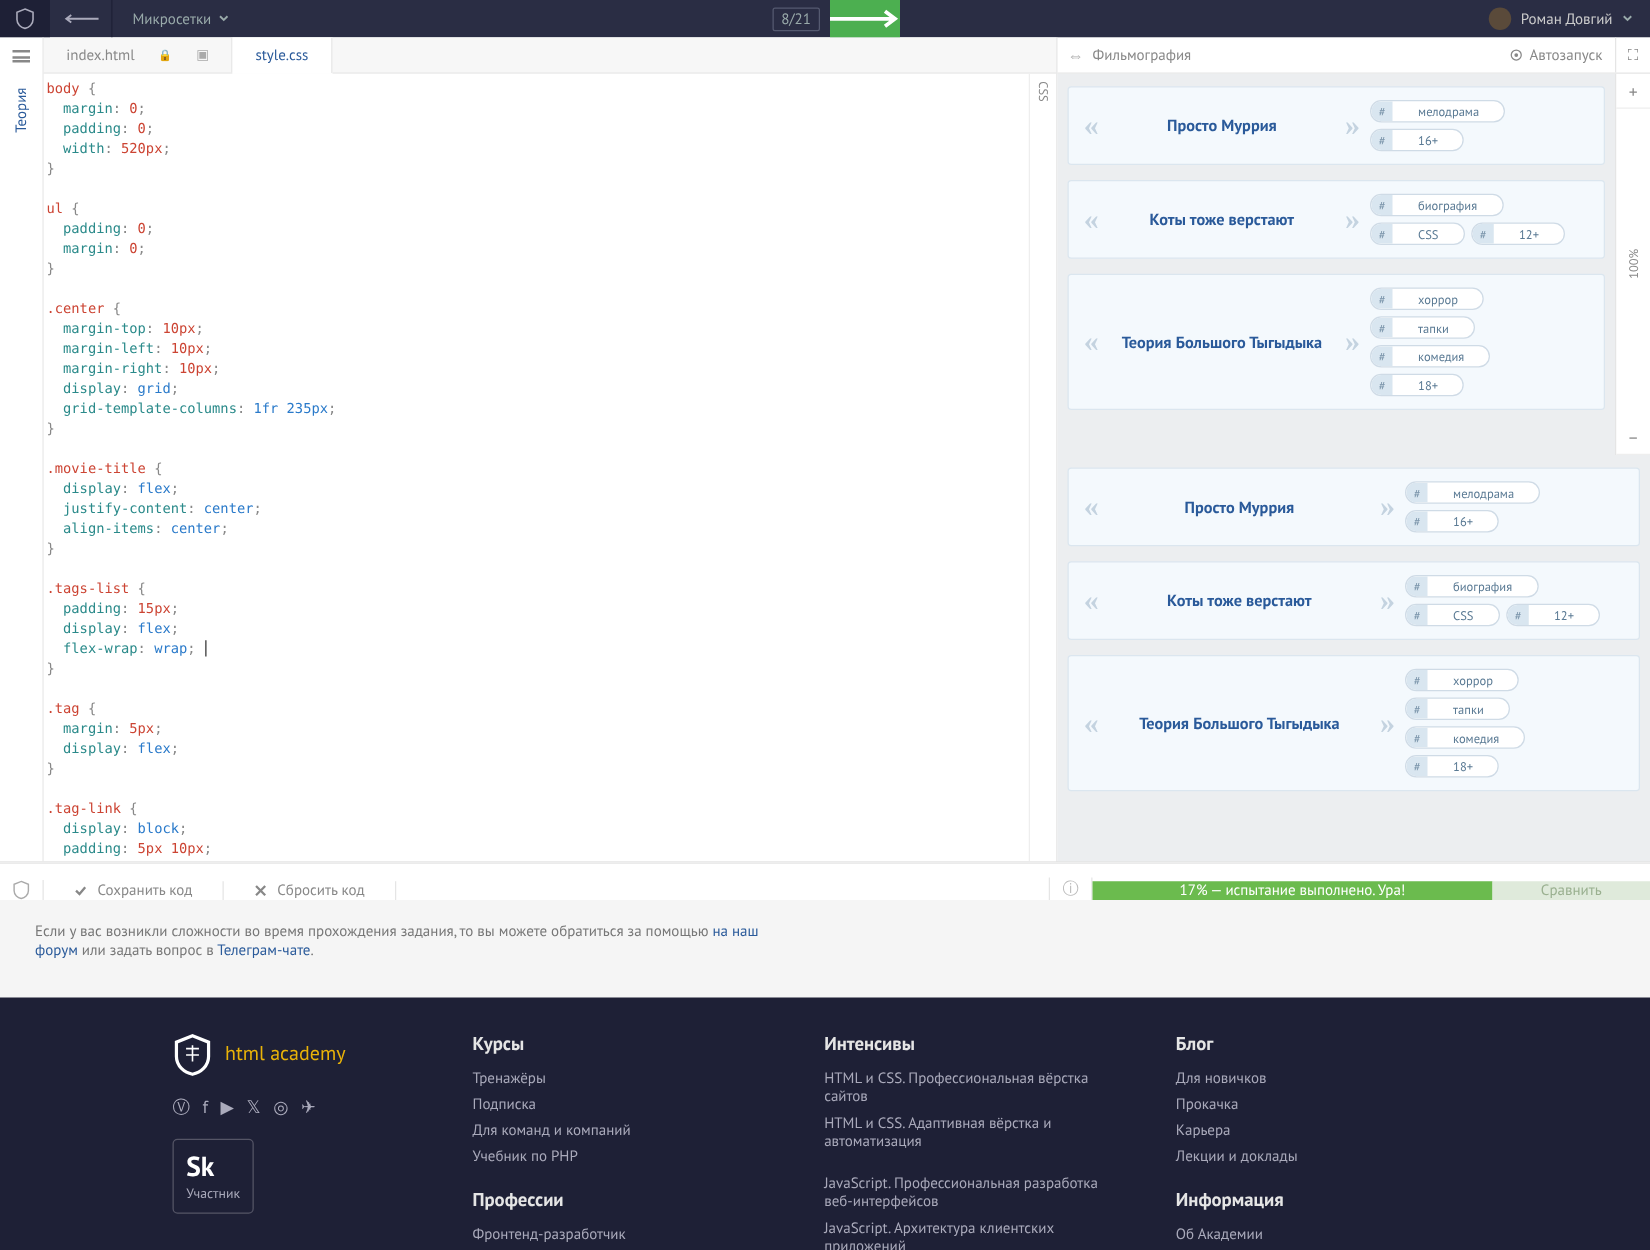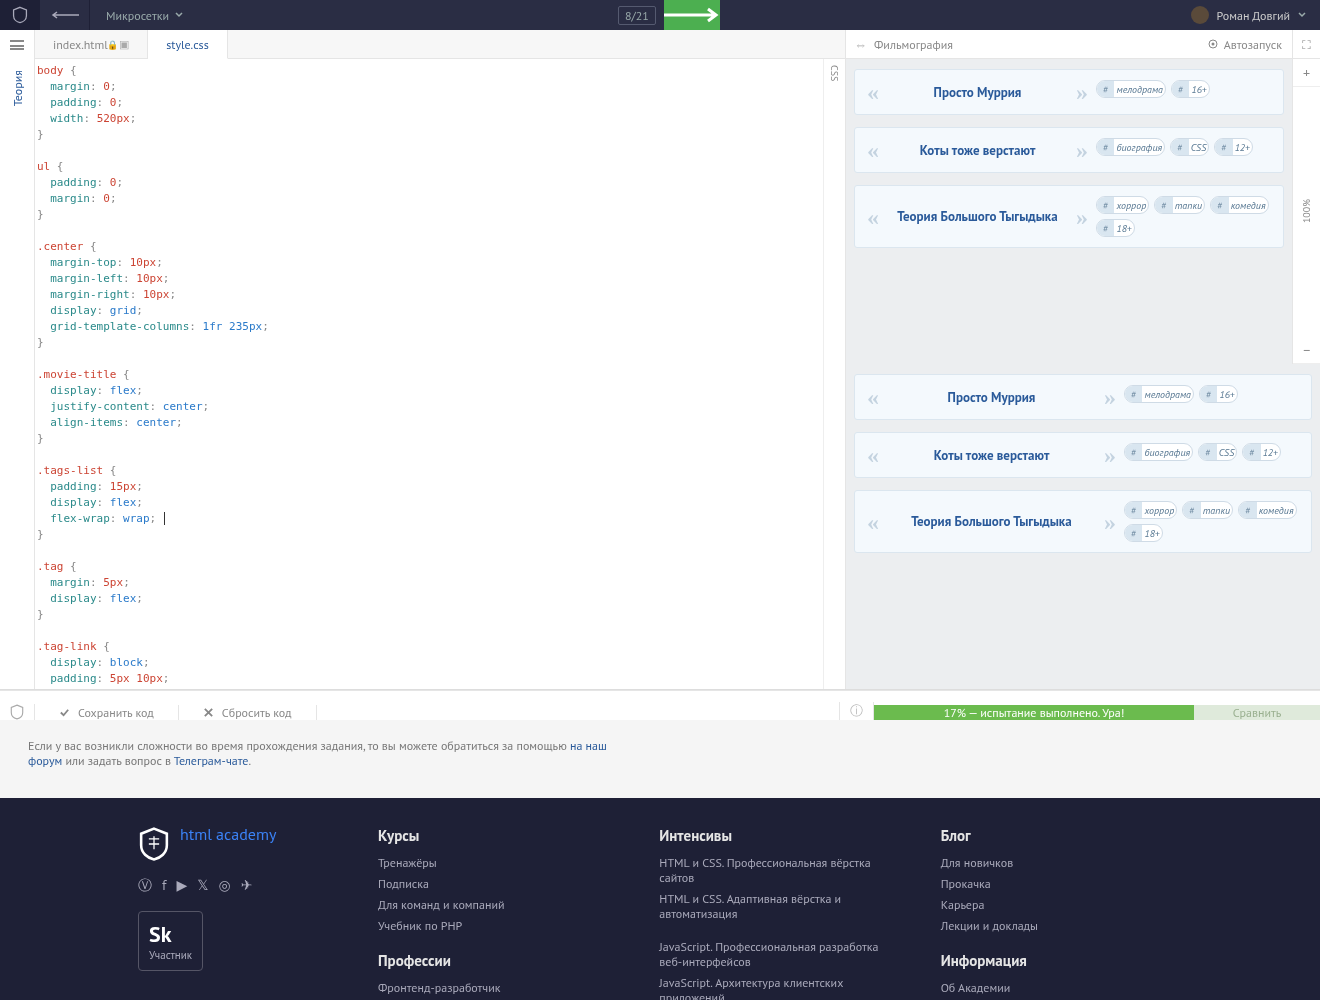--- a/index.html
+++ b/index.html
@@ -18,21 +18,21 @@
 .tb-avatar{width:18px;height:18px;border-radius:50%;background:#5a4a3a}
 
 .workspace{display:flex;background:#fff;height:660px;margin:0;border-bottom:1px solid #ddd}
 .theory-rail{width:35px;background:#fff;border-right:1px solid #e5e5e5;display:flex;flex-direction:column;align-items:center;padding-top:10px}
 .burger{width:14px;height:10px;border-top:2px solid #888;border-bottom:2px solid #888;position:relative;cursor:pointer}
 .burger:before{content:"";position:absolute;top:3px;left:0;right:0;height:2px;background:#888}
 .theory-label{writing-mode:vertical-rl;transform:rotate(180deg);color:#2a5a9a;font-size:12px;margin-top:20px}
 
 .editor-area{flex:1;display:flex;flex-direction:column;min-width:0}
 .tabs{height:29px;background:#f7f7f7;border-bottom:1px solid #e5e5e5;display:flex;align-items:stretch}
-.tab{padding:0 18px;display:flex;align-items:center;gap:0;font-size:12px;color:#888;border-right:1px solid #e5e5e5;cursor:pointer}
+.tab{padding:0 18px;display:flex;align-items:center;gap:19px;font-size:12px;color:#888;border-right:1px solid #e5e5e5;cursor:pointer}
 .tab.active{background:#fff;color:#2a5a9a;border-bottom:1px solid #fff;margin-bottom:-1px}
 .tab-lock{font-size:9px;color:#aaa}
 .tab-sq{margin-left:auto;color:#aaa;font-size:11px}
 .editor-body{flex:1;display:flex;background:#fff;overflow:hidden}
 .gutter{width:36px;background:#fff;color:#bbb;font-family:Menlo,Consolas,monospace;font-size:11px;text-align:right;padding:4px 6px 0 0;line-height:16px}
 .code{flex:1;font-family:Menlo,Consolas,monospace;font-size:11px;line-height:16px;padding:4px 0 0 2px;white-space:pre;overflow:auto}
 .c-sel{color:#c43}
 .c-prop{color:#2a8a8a}
 .c-val{color:#2a7aca}
 .c-num{color:#c43}
@@ -53,21 +53,21 @@
 .zoom-val{flex:1;display:flex;align-items:center;justify-content:center}
 .zoom-val span{writing-mode:vertical-rl;transform:rotate(180deg);font-size:10px;color:#888}
 
 .movie{background:#f4f9fd;border:1px solid #dbe6ef;border-radius:3px;margin-bottom:12px;padding:10px 12px;display:grid;grid-template-columns:1fr 175px;gap:8px}
 .movie-title{display:flex;align-items:center;justify-content:space-between;color:#2a5a9a;font-weight:bold;font-size:13px}
 .q{color:#c4d3e0;font-size:24px;font-family:Georgia,serif;line-height:1}
 .mt-text{text-align:center;flex:1;padding:0 4px}
 .tags-list{display:flex;flex-wrap:wrap;gap:5px;align-items:flex-start}
 .tag{display:flex;align-items:center;background:#fff;border:1px solid #cfdbe6;border-radius:10px;font-size:10px;overflow:hidden;height:18px}
 .tag .hash{background:#d9e6f0;color:#7a94aa;padding:0 6px;height:100%;display:flex;align-items:center}
-.tag .tl{padding:0 2px;color:#5a7a94;font-style:italic}
+.tag .tl{padding:0 20px;color:#5a7a94;}
 
 .result-tabs{height:32px;border-top:1px solid #e5e5e5;border-bottom:1px solid #e5e5e5;display:flex}
 .rtab{flex:1;display:flex;align-items:center;justify-content:center;font-size:12px;color:#888;border-right:1px solid #e5e5e5;cursor:pointer;position:relative}
 .rtab:last-child{flex:0 0 28px}
 .rtab.active{color:#2a5a9a;background:#fff}
 .rdot{position:absolute;top:9px;right:14px;width:5px;height:5px;border-radius:50%;background:#e55}
 .result-body{flex:1;padding:10px 8px;background:#eceef0;overflow:auto}
 
 .bottom-bar{height:30px;background:#fff;display:flex;align-items:flex-end;border-top:1px solid #e5e5e5}
 .bb-ico{width:35px;display:flex;align-items:center;justify-content:center;color:#888;border-right:1px solid #e5e5e5}
@@ -79,21 +79,21 @@
 
 .hint{padding:18px 28px;font-size:12px;color:#777;max-width:640px}
 .hint a{color:#2a5a9a;text-decoration:none}
 
 .footer{background:#1e2036;color:#aab;padding:28px 0 40px;margin-top:12px}
 .footer-inner{max-width:1100px;margin:0 auto;display:flex;gap:40px;padding:0 28px}
 .fcol h3{color:#e5e5e5;font-size:15px;margin-bottom:10px}
 .fcol a{display:block;color:#aab;text-decoration:none;font-size:12px;margin-bottom:6px}
 .fcol{flex:1}
 .fcol.logo-col{flex:0 0 200px}
-.flogo{display:flex;align-items:flex-start;gap:10px;color:#3b82f6;margin-bottom:14px}
+.flogo{display:flex;align-items:center;gap:10px;color:#eab308;margin-bottom:14px}
 .flogo svg{width:32px;height:36px}
 .flogo-text{font-size:16px;line-height:1.1}
 .socials{display:flex;gap:10px;margin-bottom:16px}
 .socials span{color:#aab;font-size:14px;cursor:pointer}
 .sk-badge{border:1px solid #556;border-radius:4px;padding:8px 10px;display:inline-block;color:#aab;font-size:11px}
 .sk-badge b{font-size:22px;display:block;color:#fff}
 .fspace{height:12px}
 </style>
 </head>
 <body>

